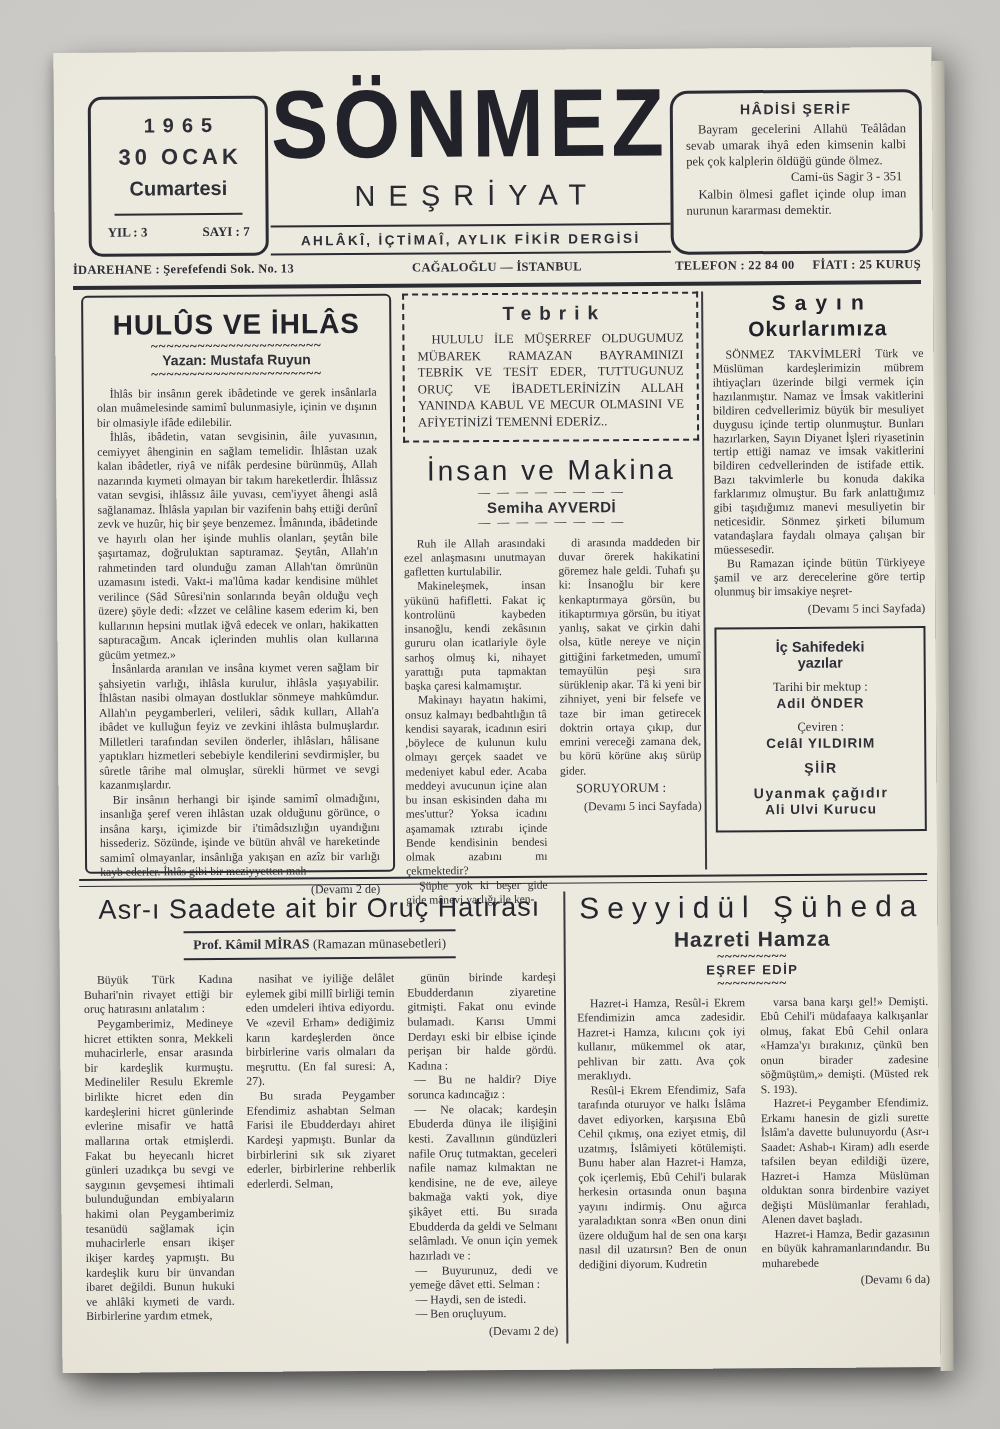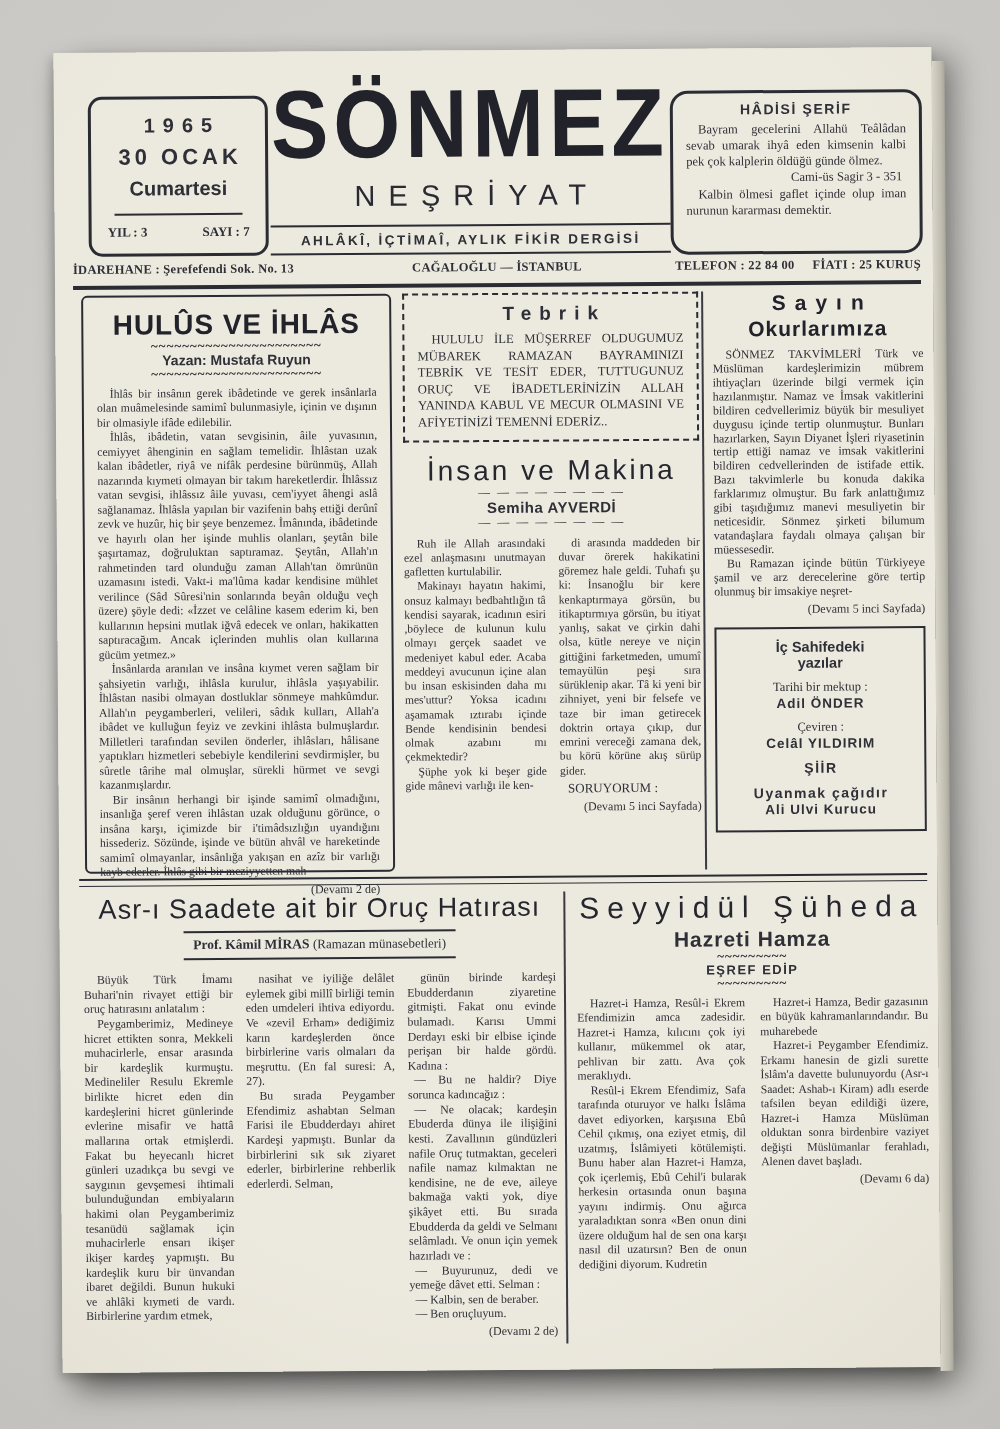--- a/index.html
+++ b/index.html
@@ -72,21 +72,21 @@
   
   .middle{position:absolute;left:347px;top:243px;width:296px;}
   .tebrik-box{border:2px dashed #2b2b33;padding:5px 13px 10px;box-sizing:border-box;}
   .tebrik-title{text-align:center;font-family:"Liberation Sans",sans-serif;font-weight:bold;font-size:19px;letter-spacing:8px;margin:3px 0 6px;padding-left:8px;}
   .tebrik-box p{margin:0;font-size:12.7px;line-height:1.3;text-align:justify;text-indent:14px;}
   .insan-head{margin-top:13px;text-align:center;}
   .insan-title{font-family:"Liberation Sans",sans-serif;font-size:28px;letter-spacing:3px;color:#26262e;}
   .insan-byline{font-family:"Liberation Sans",sans-serif;font-weight:bold;font-size:15px;letter-spacing:.5px;margin:1px 0;}
   .insan-cols{display:flex;gap:13px;margin-top:9px;}
   .insan-cols .icol{flex:1;font-size:11.6px;line-height:1.23;}
-  .soruyorum{margin:2px 4px 0;font-size:13px;text-indent:4px;}
+  .soruyorum{margin:2px 12px 0;font-size:13px;text-indent:4px;}
   
   .vline-1{position:absolute;left:646px;top:243px;width:2px;height:578px;background:#3a3a42;}
   .okurlar{position:absolute;left:657px;top:243px;width:211px;}
   .ok-title{text-align:center;font-family:"Liberation Sans",sans-serif;font-weight:bold;color:#22222a;}
   .ok-t1{font-size:21px;letter-spacing:9px;padding-left:9px;}
   .ok-t2{font-size:21px;letter-spacing:1px;margin-top:2px;}
   .okurlar .body{margin-top:7px;font-size:11.9px;line-height:1.17;}
   .ic-box{margin-top:11px;border:2.5px solid #2b2b33;padding:10px 6px 13px;text-align:center;}
   .ic-t{font-family:"Liberation Sans",sans-serif;font-weight:bold;font-size:14.5px;}
   .ic-label{font-size:12.6px;margin-top:9px;}
@@ -173,20 +173,21 @@
     </div>
     <div class="insan-head">
       <div class="insan-title">İnsan ve Makina</div>
       <div class="dashline">— — — — — — — —</div>
       <div class="insan-byline">Semiha  AYVERDİ</div>
       <div class="dashline">— — — — — — — —</div>
     </div>
     <div class="insan-cols">
       <div class="icol">
         <p class="np">Ruh ile Allah arasındaki ezel anlaşmasını unutmayan gafletten kurtulabilir.</p>
+        <p class="np">Makineleşmek, insan yükünü hafifletti. Fakat iç kontrolünü kaybeden insanoğlu, kendi zekâsının gururu olan icatlariyle öyle sarhoş olmuş ki, nihayet yarattığı puta tapmaktan başka çaresi kalmamıştır.</p>
         <p class="np">Makinayı hayatın hakimi, onsuz kalmayı bedbahtlığın tâ kendisi sayarak, icadının esiri ,böylece de kulunun kulu olmayı gerçek saadet ve medeniyet kabul eder. Acaba meddeyi avucunun içine alan bu insan eskisinden daha mı mes'uttur? Yoksa icadını aşamamak ıztırabı içinde Bende kendisinin bendesi olmak azabını mı çekmektedir?</p>
         <p class="np">Şüphe yok ki beşer gide gide mânevi varlığı ile ken-</p>
       </div>
       <div class="icol">
         <p class="np">di arasında maddeden bir duvar örerek hakikatini göremez hale geldi. Tuhafı şu ki: İnsanoğlu bir kere kenkaptırmaya görsün, bu itikaptırmıya görsün, bu itiyat yanlış, sakat ve çirkin dahi olsa, kütle nereye ve niçin gittiğini farketmeden, umumî temayülün peşi sıra sürüklenip akar. Tâ ki yeni bir zihniyet, yeni bir felsefe ve taze bir iman getirecek doktrin ortaya çıkıp, dur emrini vereceği zamana dek, bu körü körüne akış sürüp gider.</p>
         <p class="soruyorum">SORUYORUM :</p>
         <div class="cont">(Devamı 5 inci Sayfada)</div>
       </div>
     </div>
   </div>
@@ -218,53 +219,54 @@
   <div class="bottom-left">
     <div class="oruc-title">Asr-ı Saadete ait bir Oruç Hatırası</div>
     <div class="oruc-bylinewrap">
       <span class="oruc-byline">
         <b>Prof. Kâmil MİRAS</b>
         <span>(Ramazan münasebetleri)</span>
       </span>
     </div>
     <div class="cols3">
       <div class="bcol">
-        <p class="np">Büyük Türk İmamı Buhari'nin rivayet ettiği bir oruç hatırasını anlatalım :</p>
+        <p class="np">Büyük Türk Kadına Buhari'nin rivayet ettiği bir oruç hatırasını anlatalım :</p>
         <p class="np">Peygamberimiz, Medineye hicret ettikten sonra, Mekkeli muhacirlerle, ensar arasında bir kardeşlik kurmuştu. Medineliler Resulu Ekremle birlikte hicret eden din kardeşlerini hicret günlerinde evlerine misafir ve hattâ mallarına ortak etmişlerdi. Fakat bu heyecanlı hicret günleri uzadıkça bu sevgi ve saygının gevşemesi ihtimali bulunduğundan embiyaların hakimi olan Peygamberimiz tesanüdü sağlamak için muhacirlerle ensarı ikişer ikişer kardeş yapmıştı. Bu kardeşlik kuru bir ünvandan ibaret değildi. Bunun hukuki ve ahlâki kıymeti de vardı. Birbirlerine yardım etmek,</p>
       </div>
       <div class="bcol">
         <p class="np">nasihat ve iyiliğe delâlet eylemek gibi millî birliği temin eden umdeleri ihtiva ediyordu. Ve «zevil Erham» dediğimiz karın kardeşlerden önce birbirlerine varis olmaları da meşruttu. (En fal suresi: A, 27).</p>
         <p class="np">Bu sırada Peygamber Efendimiz ashabtan Selman Farisi ile Ebudderdayı ahiret Kardeşi yapmıştı. Bunlar da birbirlerini sık sık ziyaret ederler, birbirlerine rehberlik ederlerdi. Selman,</p>
       </div>
       <div class="bcol">
         <p class="np">günün birinde kardeşi Ebudderdanın ziyaretine gitmişti. Fakat onu evinde bulamadı. Karısı Ummi Derdayı eski bir elbise içinde perişan bir halde gördü. Kadına :</p>
         <p class="dlg">— Bu ne haldir? Diye sorunca kadıncağız :</p>
         <p class="dlg">— Ne olacak; kardeşin Ebuderda dünya ile ilişiğini kesti. Zavallının gündüzleri nafile Oruç tutmaktan, geceleri nafile namaz kılmaktan ne kendisine, ne de eve, aileye bakmağa vakti yok, diye şikâyet etti. Bu sırada Ebudderda da geldi ve Selmanı selâmladı. Ve onun için yemek hazırladı ve :</p>
         <p class="dlg">— Buyurunuz, dedi ve yemeğe dâvet etti. Selman :</p>
-        <p class="dlg">— Kalbin, sen de beraber.</p>
+        <p class="dlg">— Haydi, sen de istedi.</p>
         <p class="dlg">— Ben oruçluyum.</p>
         <div class="cont">(Devamı 2 de)</div>
       </div>
     </div>
   </div>
 
   <div class="bottom-vline"></div>
 
   <div class="bottom-right">
     <div class="sey-title">Seyyidül Şüheda</div>
     <div class="sey-sub">Hazreti Hamza</div>
     <div class="sq">~~~~~~~~~</div>
     <div class="sey-byline">EŞREF EDİP</div>
     <div class="sq">~~~~~~~~~</div>
     <div class="cols2">
       <div class="bcol">
         <p class="np">Hazret-i Hamza, Resûl-i Ekrem Efendimizin amca zadesidir. Hazret-i Hamza, kılıcını çok iyi kullanır, mükemmel ok atar, pehlivan bir zattı. Ava çok meraklıydı.</p>
         <p class="np">Resûl-i Ekrem Efendimiz, Safa tarafında oturuyor ve halkı İslâma davet ediyorken, karşısına Ebû Cehil çıkmış, ona eziyet etmiş, dil uzatmış, İslâmiyeti kötülemişti. Bunu haber alan Hazret-i Hamza, çok içerlemiş, Ebû Cehil'i bularak herkesin ortasında onun başına yayını indirmiş. Onu ağırca yaraladıktan sonra «Ben onun dini üzere olduğum hal de sen ona karşı nasıl dil uzatırsın? Ben de onun dediğini diyorum. Kudretin</p>
       </div>
       <div class="bcol">
+        <p class="np">varsa bana karşı gel!» Demişti. Ebû Cehil'i müdafaaya kalkışanlar olmuş, fakat Ebû Cehil onlara «Hamza'yı bırakınız, çünkü ben onun birader zadesine söğmüştüm,» demişti. (Müsted rek S. 193).</p>
+        <p class="np">Hazret-i Peygamber Efendimiz. Erkamı hanesin de gizli surette İslâm'a davette bulunuyordu (Asr-ı Saadet: Ashab-ı Kiram) adlı eserde tafsilen beyan edildiği üzere, Hazret-i Hamza Müslüman olduktan sonra birdenbire vaziyet değişti Müslümanlar ferahladı, Alenen davet başladı.</p>
         <p class="np">Hazret-i Hamza, Bedir gazasının en büyük kahramanlarındandır. Bu muharebede</p>
-        <p class="np">Hazret-i Peygamber Efendimiz. Erkamı hanesin de gizli surette İslâm'a davette bulunuyordu (Asr-ı Saadet: Ashab-ı Kiram) adlı eserde tafsilen beyan edildiği üzere, Hazret-i Hamza Müslüman olduktan sonra birdenbire vaziyet değişti Müslümanlar ferahladı, Alenen davet başladı.</p>
         <div class="cont-inline">(Devamı 6 da)</div>
       </div>
     </div>
   </div>
 
 </div>
 
 </body></html>

